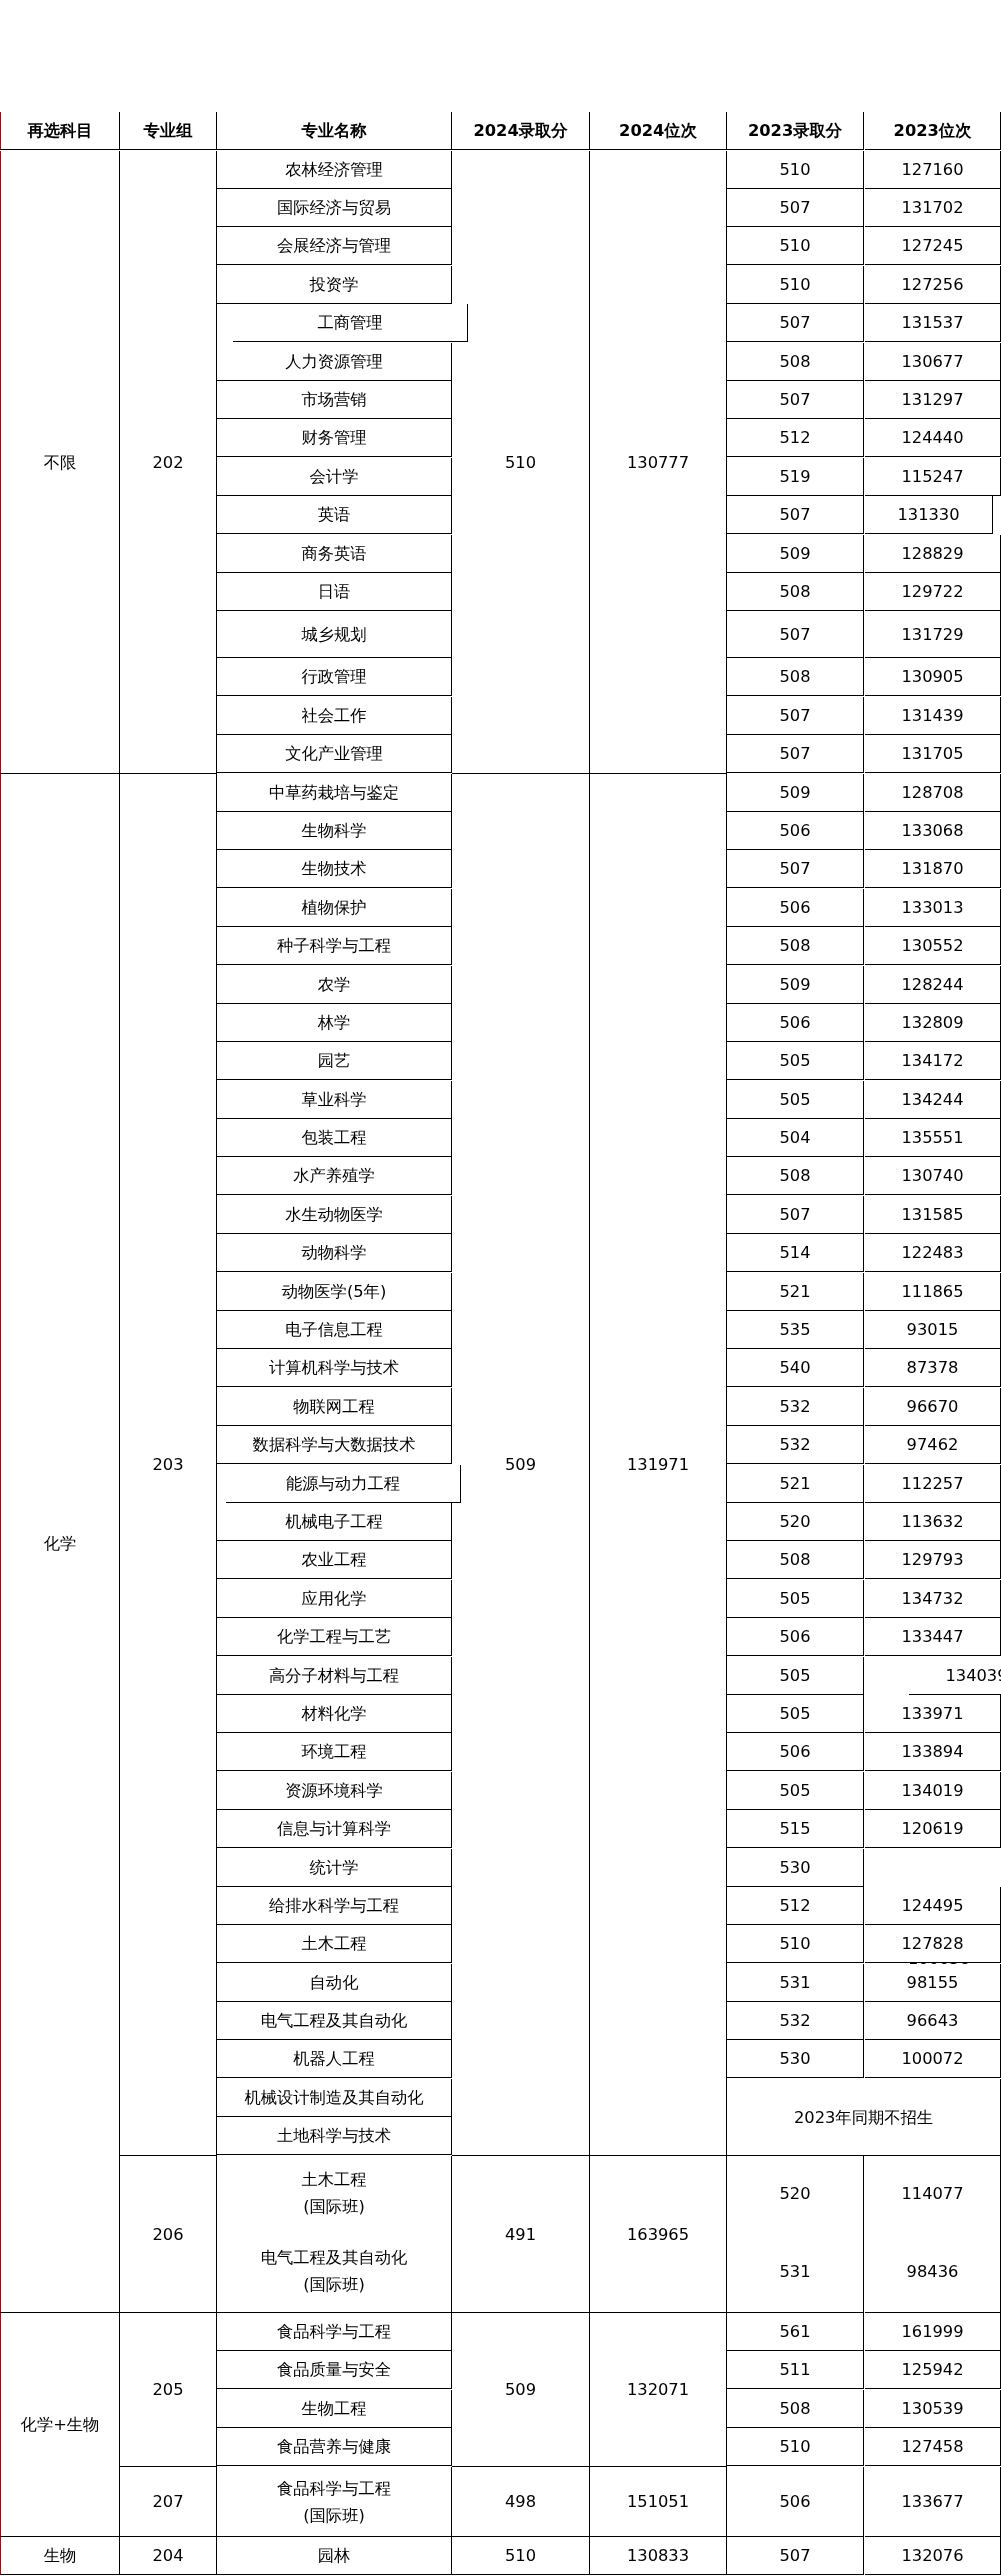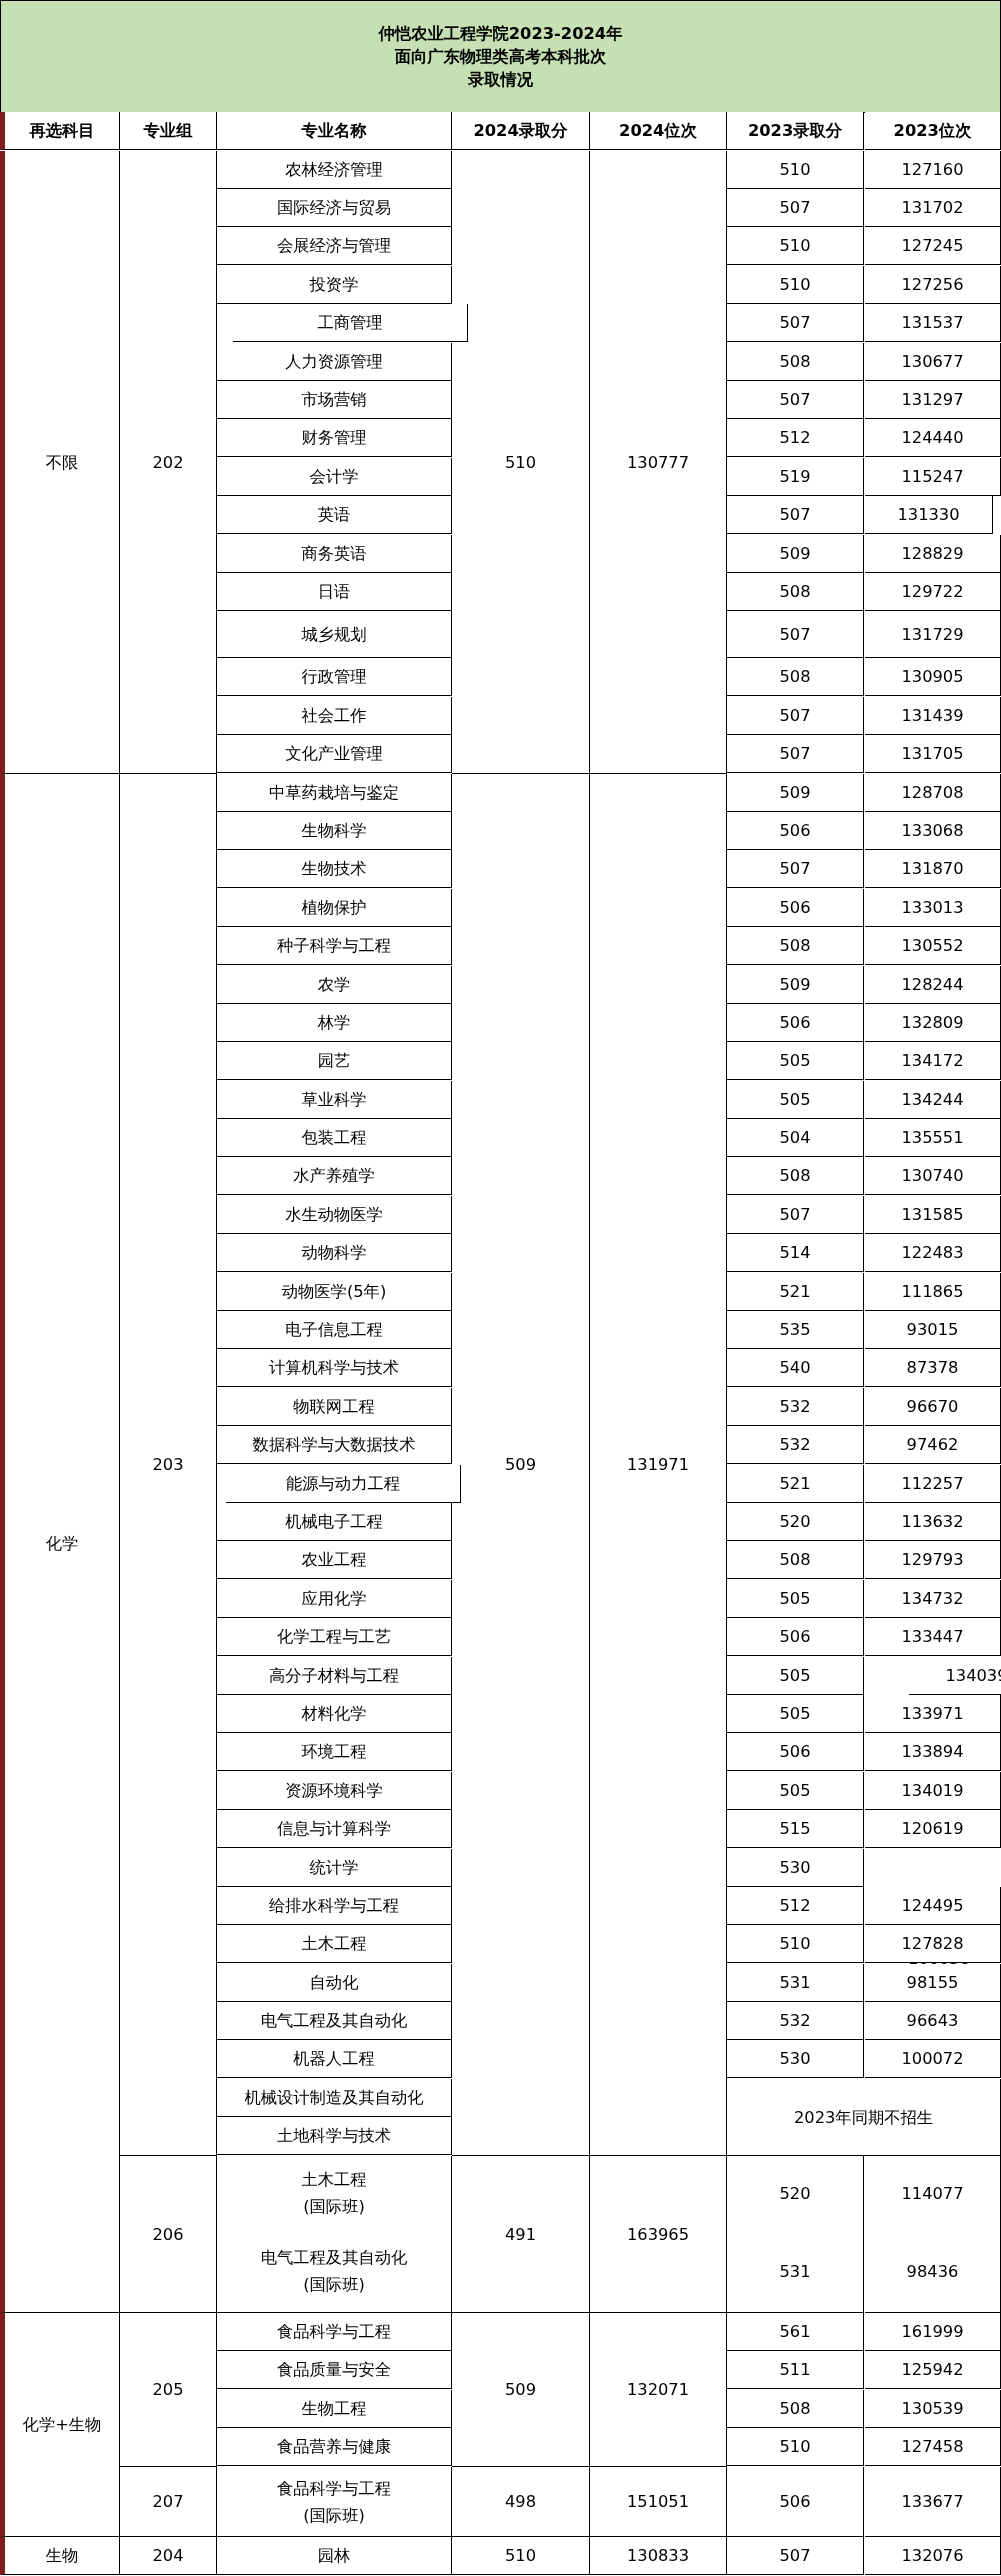--- a/index.html
+++ b/index.html
@@ -8,31 +8,26 @@
   #sheet { position: absolute; left: 0; top: 0; width: 1001px; height: 2576px; }
   .title-band { position: absolute; left: 0; top: 0; width: 999px; height: 111px;
     background: #C6E0B4; border: 1px solid #000; border-bottom: 1.9px solid #000;
     display: flex; flex-direction: column; align-items: center; justify-content: center; }
   .title-line { font-weight: bold; font-size: 16.3px; line-height: 23px; }
   .cell { position: absolute; box-sizing: border-box; display: flex; align-items: center;
     justify-content: center; text-align: center; font-size: 16.3px; line-height: 27px;
     border-right: 1px solid #000; border-bottom: 1.9px solid #000; background: #fff; }
   .cell.hdr { font-weight: bold; font-size: 16.3px; }
   .cell .two { display: flex; flex-direction: column; align-items: center; }
-  .cell.first-col { border-left: 5px solid #7f1d1d; }
+  .cell.first-col { border-left: 1px solid #7f1d1d; }
 </style>
 </head>
 <body>
 
 <div id="sheet">
-  <div class="title-band">
-    <div class="title-line">仲恺农业工程学院2023-2024年</div>
-    <div class="title-line">面向广东物理类高考本科批次</div>
-    <div class="title-line">录取情况</div>
-  </div>
 
   <div class="cell hdr first-col" style="left:0;top:112px;width:120px;height:38px;">再选科目</div>
   <div class="cell hdr" style="left:120px;top:112px;width:97px;height:38px;">专业组</div>
   <div class="cell hdr" style="left:217px;top:112px;width:235px;height:38px;">专业名称</div>
   <div class="cell hdr" style="left:452px;top:112px;width:138px;height:38px;">2024录取分</div>
   <div class="cell hdr" style="left:590px;top:112px;width:137px;height:38px;">2024位次</div>
   <div class="cell hdr" style="left:727px;top:112px;width:137px;height:38px;">2023录取分</div>
   <div class="cell hdr" style="left:865px;top:112px;width:136px;height:38px;">2023位次</div>
 
   <div id="body-cells">

